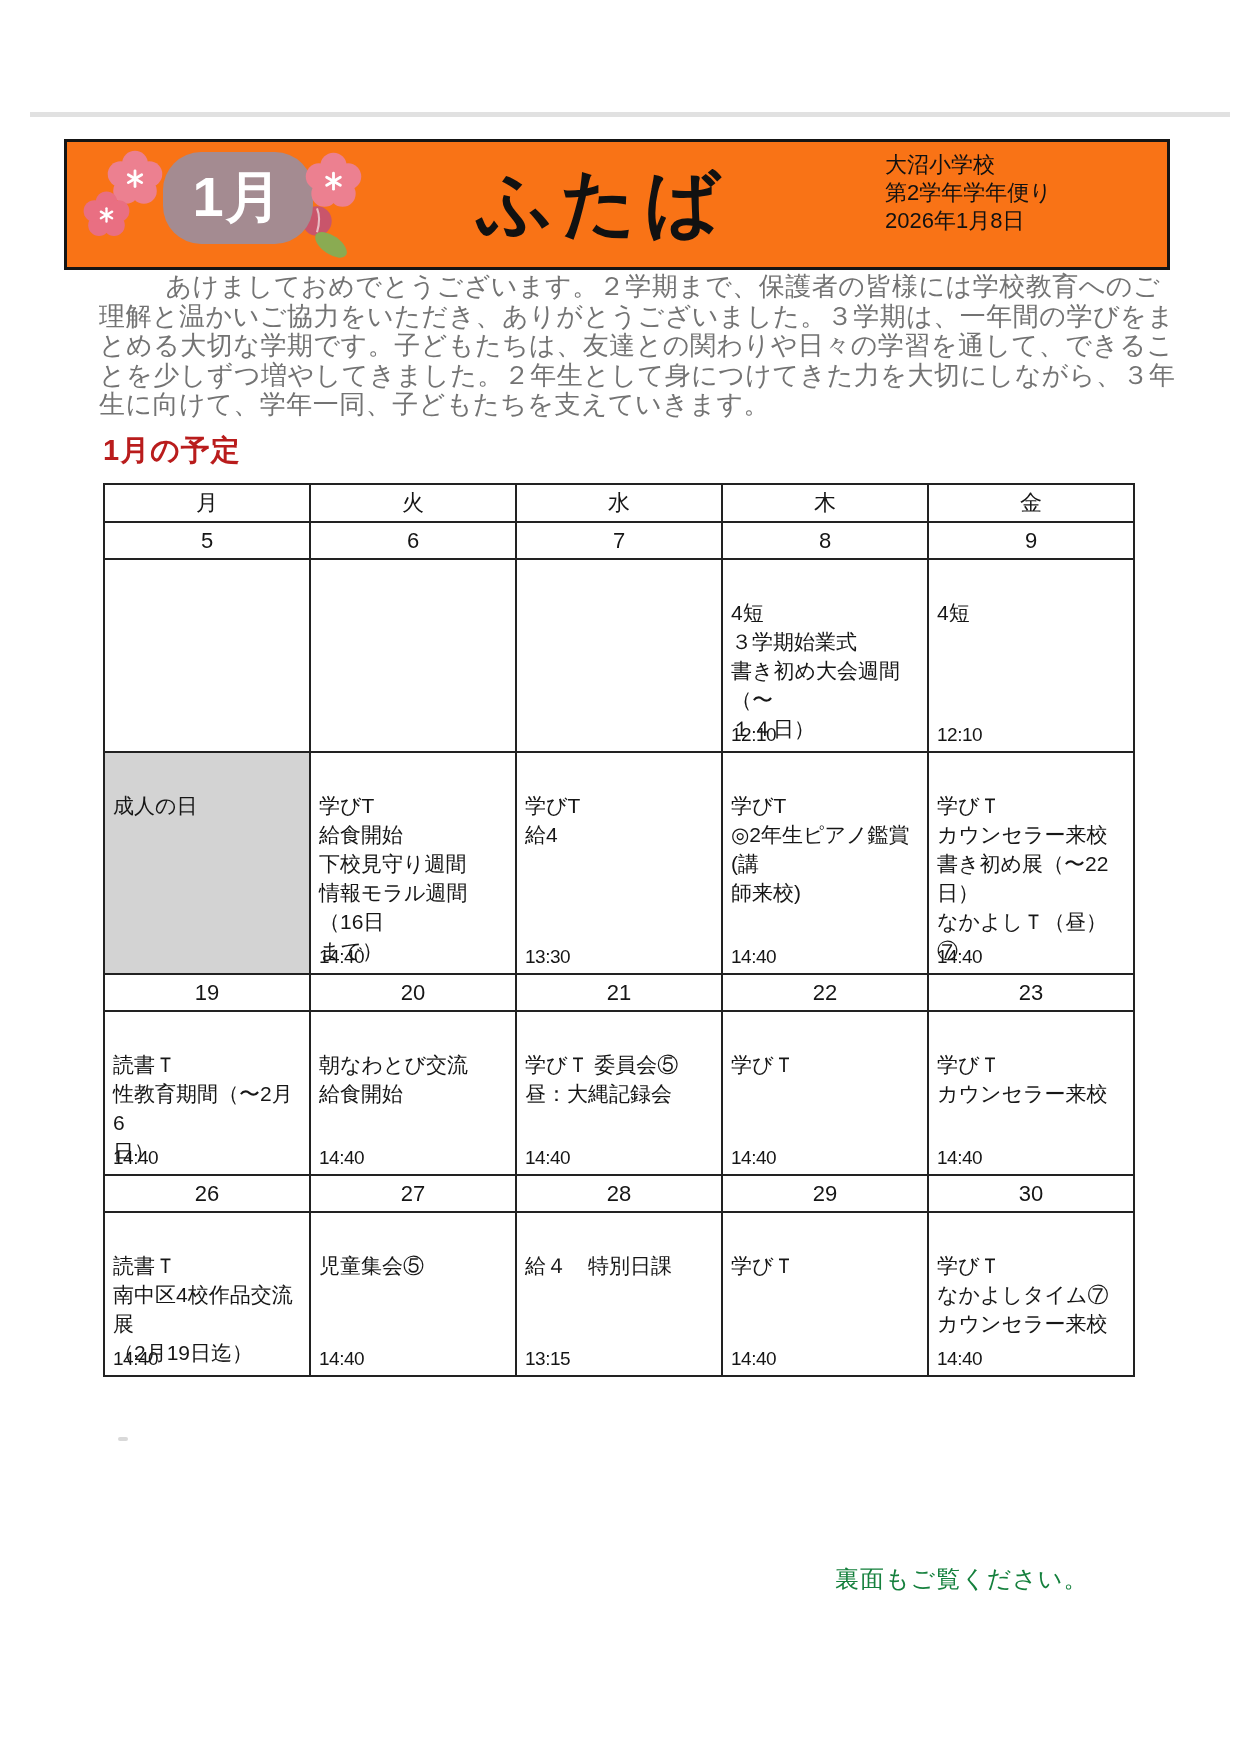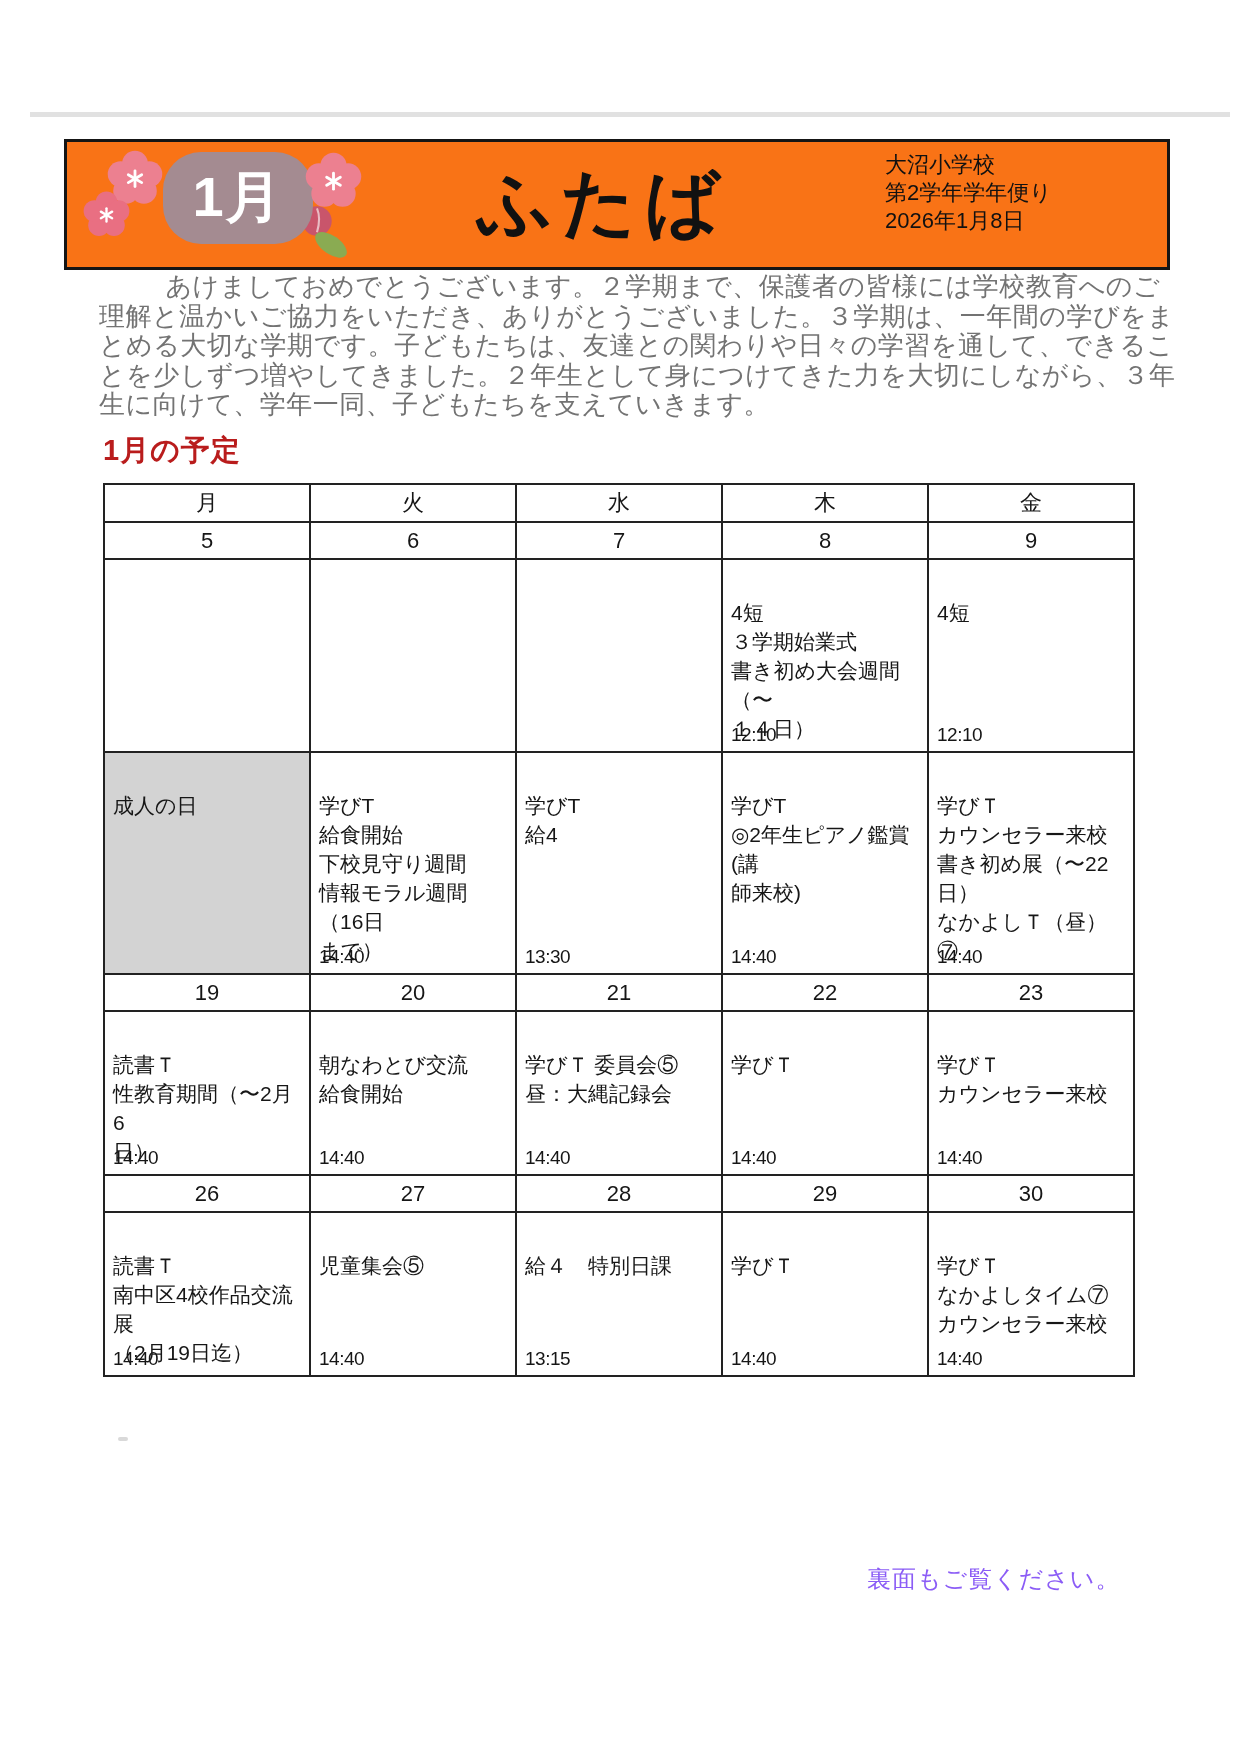--- a/index.html
+++ b/index.html
@@ -74,21 +74,21 @@
   td.cell .time{position:absolute;left:8px;bottom:5px;font-size:19px;letter-spacing:-.5px;}
   tr.row-c0 td{height:146px;}
   tr.row-c1 td{height:196px;}
   tr.row-c2 td{height:147px;}
   tr.row-c3 td{height:119px;}
   .holiday{background:#d3d3d3;}
 
   
   .footer-note{
     position:absolute;left:835px;top:1563px;
-    font-size:24px;color:#8b5cf6;letter-spacing:1px;margin-left:32px;
+    font-size:24px;color:#15803d;letter-spacing:1px;
   }
 </style>
 </head>
 <body>
 
 <div id="page">
 
   <div class="scan-line"></div>
 
   <div class="header-box">

